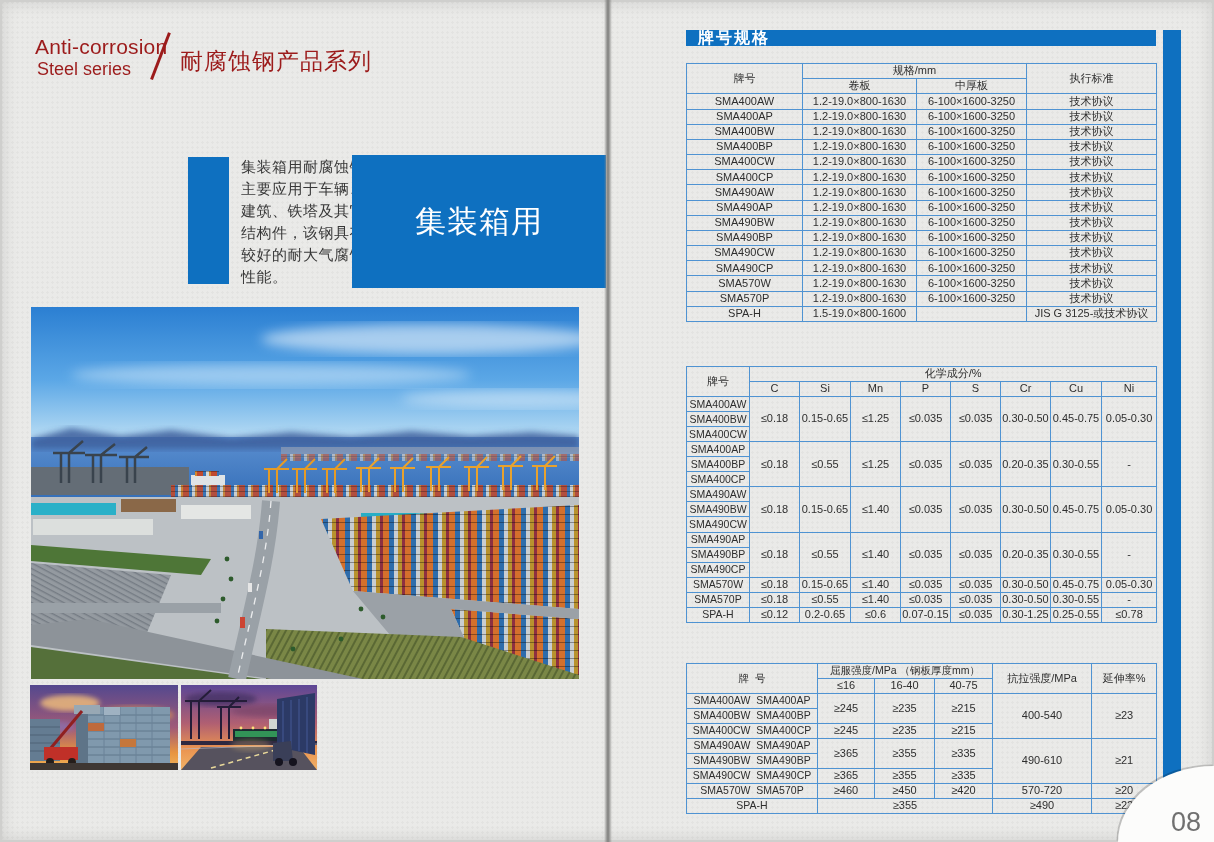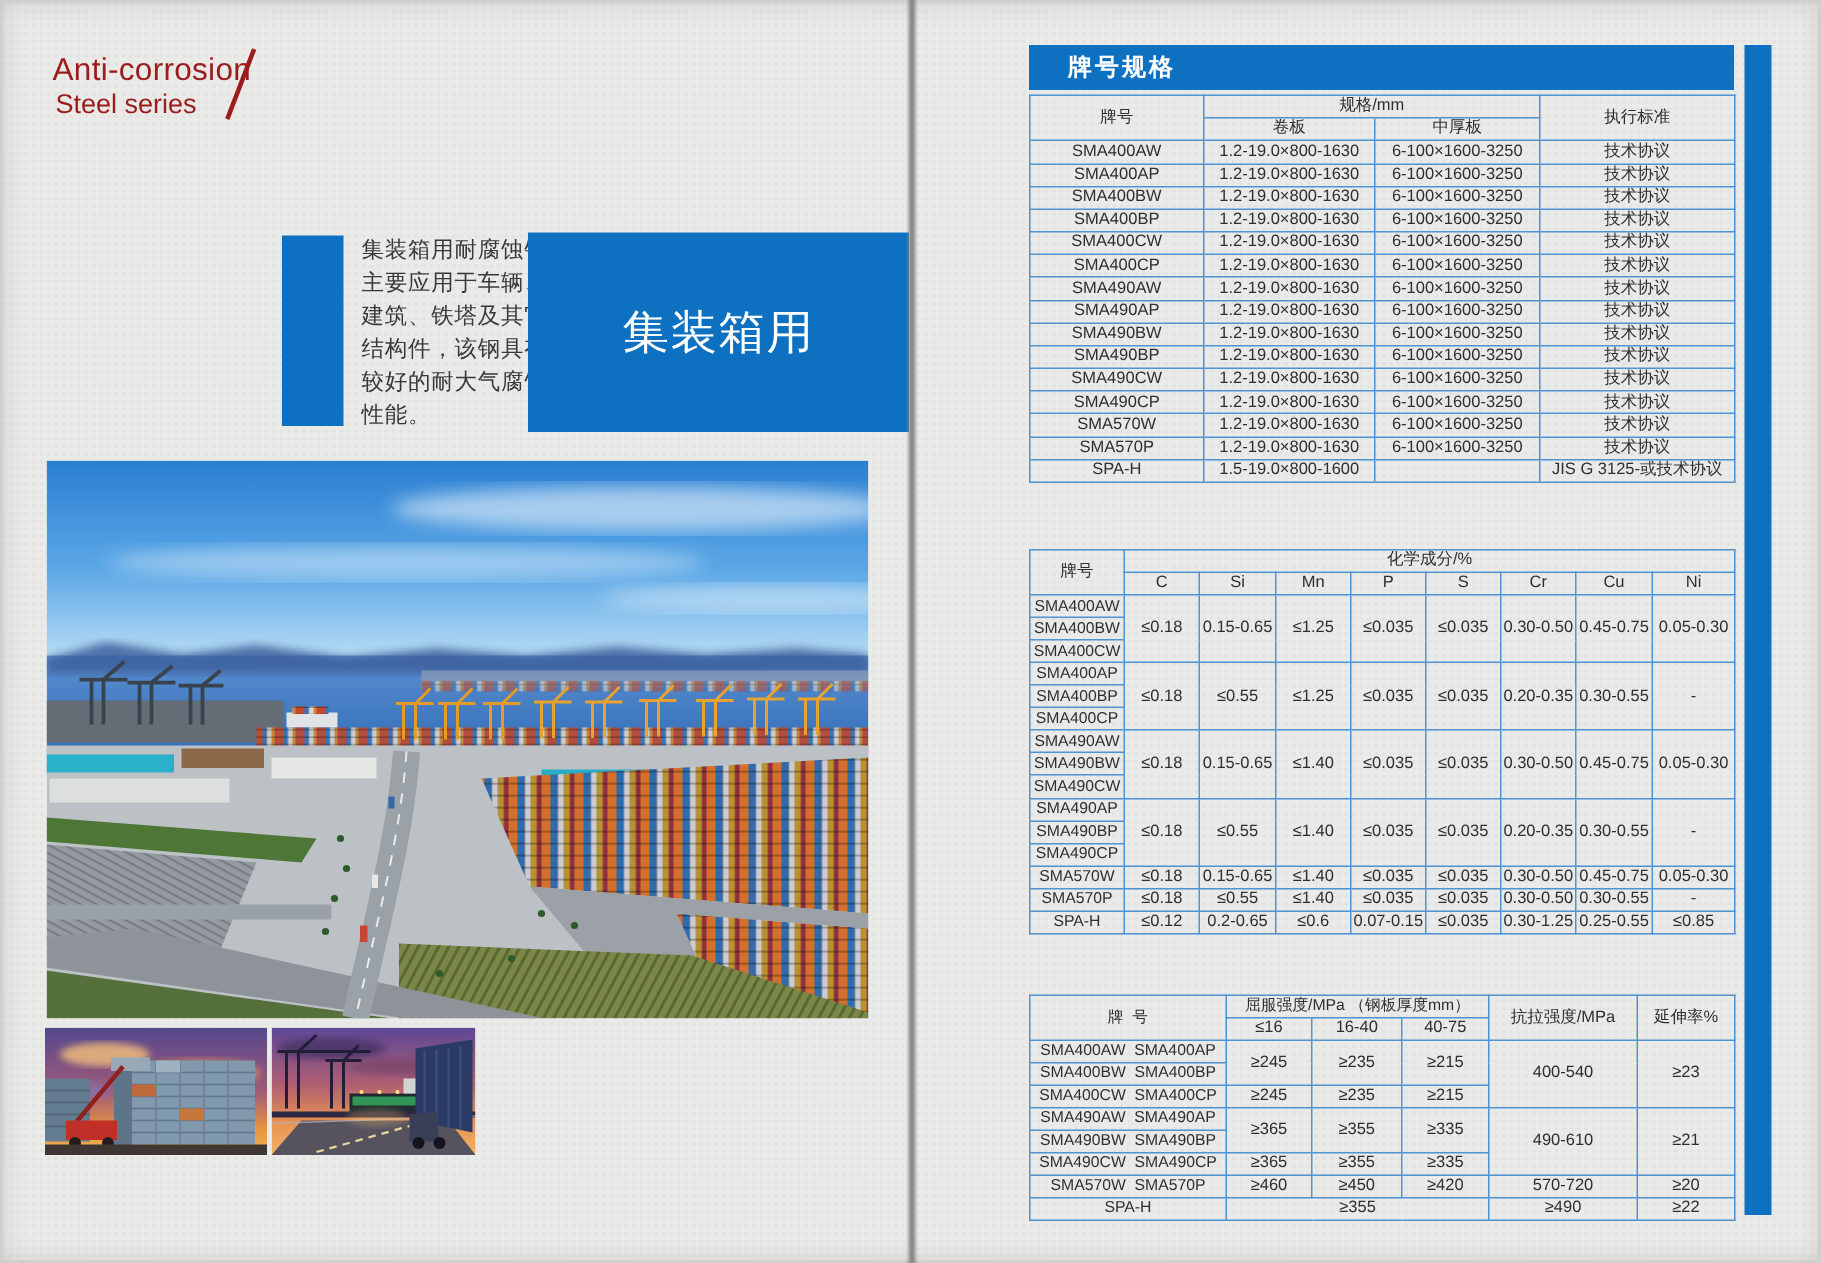--- a/index.html
+++ b/index.html
@@ -23,22 +23,22 @@
     display:flex;flex-direction:column;justify-content:center;align-items:center;text-align:center}
   .title-box div{font-size:31px;line-height:45px;letter-spacing:1px}
   .main-photo{position:absolute;left:31px;top:307px;width:548px;height:372px;overflow:hidden}
   .small-photo{position:absolute;top:685px;height:85px;overflow:hidden}
   .p1{left:30px;width:148px}
   .p2{left:181px;width:136px}
   .main-photo svg,.small-photo svg{display:block}
 
   
   .right-page{position:absolute;left:608px;top:0;width:606px;height:842px}
-  .section-bar{position:absolute;left:78px;width:470px;height:30px;background:#0e70c0;color:#fff;
-    font-size:16px;font-weight:bold;display:flex;align-items:center;padding-left:26px;letter-spacing:2px}
+  .section-bar{position:absolute;left:78px;width:470px;height:16px;background:#0e70c0;color:#fff;
+    font-size:16px;font-weight:bold;display:flex;align-items:center;padding-left:12px;letter-spacing:2px}
   .s1{top:30px}.s2{top:333px}.s3{top:630px}
   .side-accent{position:absolute;left:555px;top:30px;width:18px;height:780px;background:#0e70c0}
   .corner{position:absolute;right:0;bottom:0;width:96px;height:76px;background:#fcfcfb;
     border-top-left-radius:100% 100%;box-shadow:-1.5px -1.5px 0 rgba(0,0,0,.18)}
   .pagenum{position:absolute;right:13px;bottom:4px;font-size:27px;color:#707070}
 
   table.tbl{position:absolute;left:78px;width:470px;border-collapse:collapse;table-layout:fixed;color:#2e2e2e}
   table.tbl td{border:1px solid #4f93d2;text-align:center;vertical-align:middle;overflow:hidden;
     padding:0 1px;font-size:11px;line-height:1.05}
   .spec{top:63px;height:259px}
@@ -52,20 +52,21 @@
 </style>
 </head>
 <body>
 
 <div class="spread">
 
   <div class="left-page">
     <div class="en1">Anti-corrosion</div>
     <div class="en2">Steel series</div>
     <div class="slash"></div>
+    <div class="cn-title">耐腐蚀钢产品系列</div>
 
     <div class="accent-bar"></div>
     <div class="intro">集装箱用耐腐蚀钢
 主要应用于车辆、
 建筑、铁塔及其它
 结构件，该钢具有
 较好的耐大气腐蚀
 性能。</div>
 
     <div class="title-box">
@@ -485,21 +486,21 @@
         </tr>
         <tr>
           <td class="g">SPA-H</td>
           <td>≤0.12</td>
           <td>0.2-0.65</td>
           <td>≤0.6</td>
           <td>0.07-0.15</td>
           <td>≤0.035</td>
           <td>0.30-1.25</td>
           <td>0.25-0.55</td>
-          <td>≤0.85</td>
+          <td>≤0.78</td>
         </tr>
       </tbody>
     </table>
 
 
     <table class="tbl mech">
       <colgroup>
           <col style="width:131px">
           <col style="width:57px">
           <col style="width:60px">
@@ -565,14 +566,17 @@
           <td class="g">SPA-H</td>
           <td colspan="3">≥355</td>
           <td>≥490</td>
           <td>≥22</td>
         </tr>
       </tbody>
     </table>
 
     <div class="side-accent"></div>
 
+    <div class="corner">
+      <span class="pagenum">08</span>
+    </div>
   </div>
 </div>
 
 </body></html>

